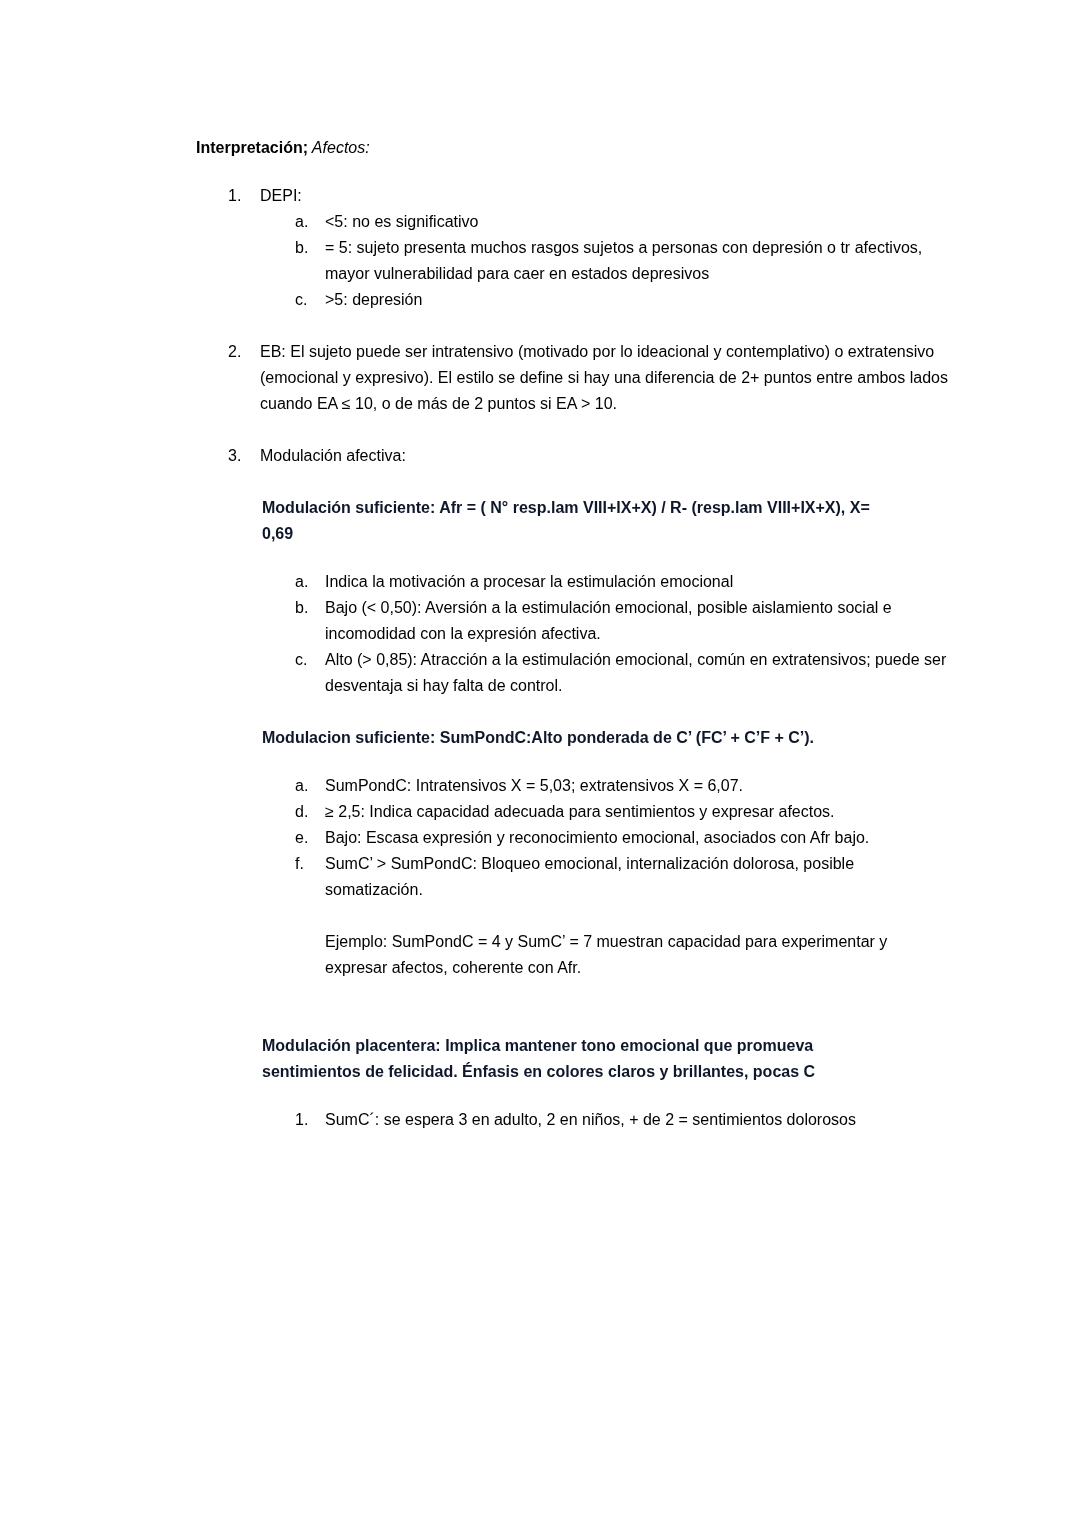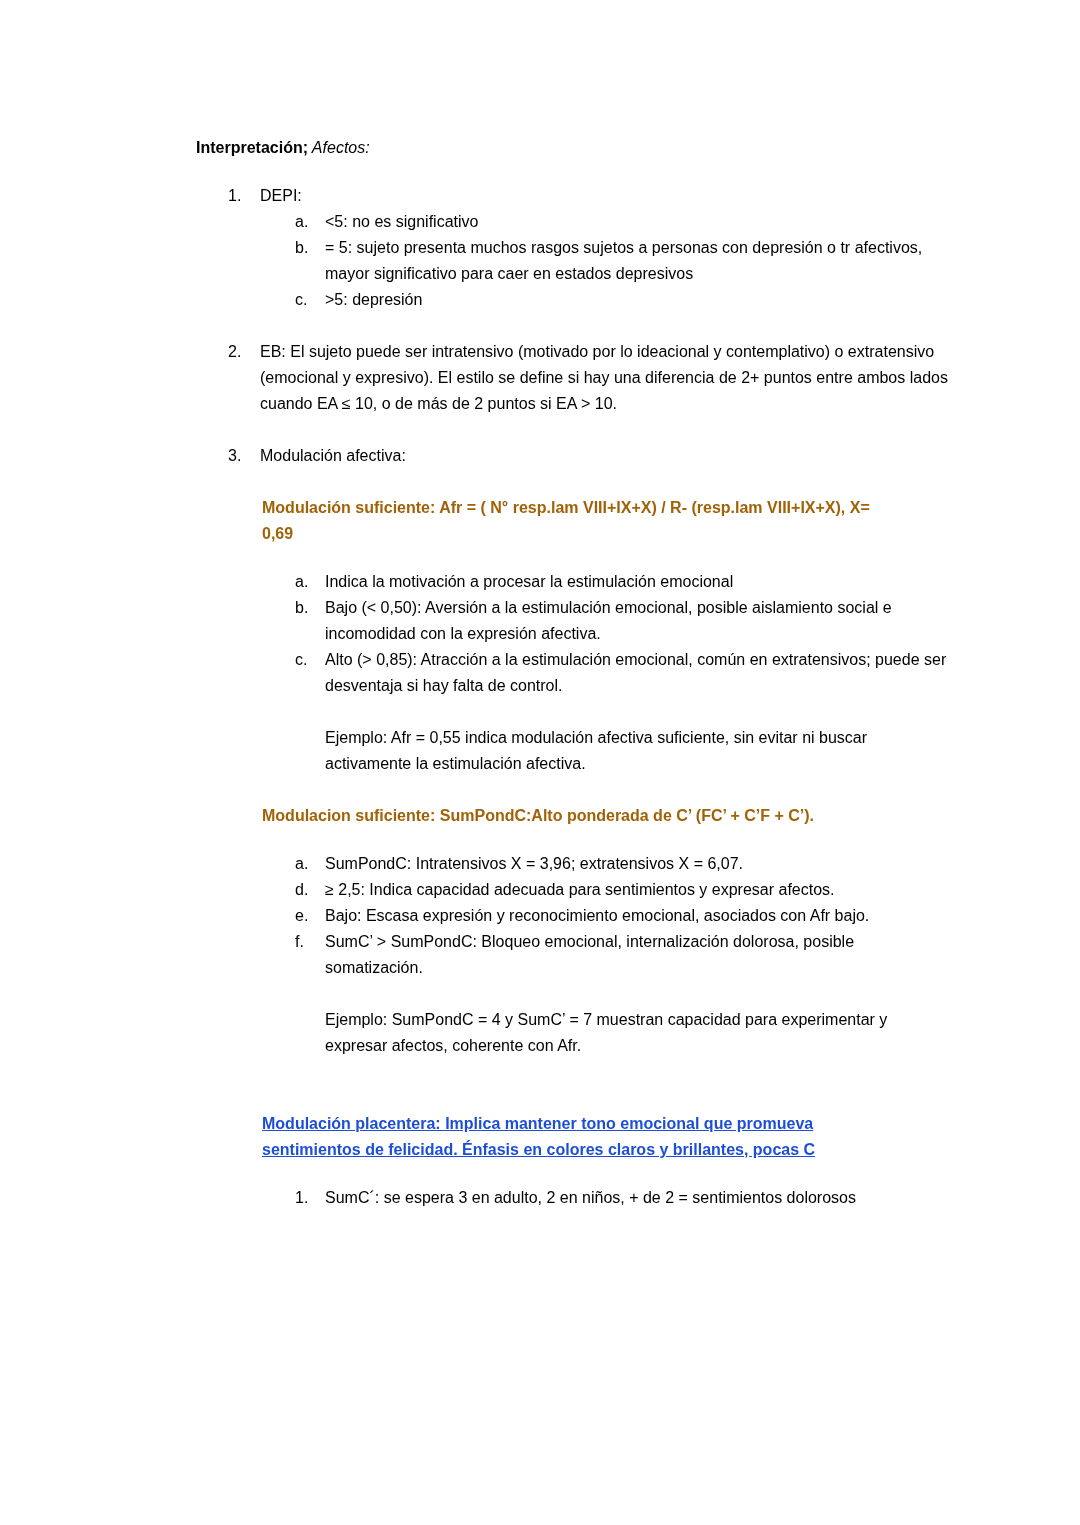--- a/index.html
+++ b/index.html
@@ -27,22 +27,22 @@
   .lvl2 { margin-left: 99px; }
   .lvl2 > .m { width: 30px; }
   .mt-s { margin-top: 22px; }
   .mt-m { margin-top: 26px; }
   .mt-l { margin-top: 52px; }
   .subhead {
     margin-left: 66px;
     font-weight: bold;
     width: 640px;
   }
-  .subhead.red   { color: #a16207; }
-  .subhead.green { color: #1d4ed8; text-decoration: underline; }
+  .subhead.red   { color: #0f172a; }
+  .subhead.green { color: #0f172a; }
   .example { margin-left: 129px; width: 600px; }
 </style>
 </head>
 <body>
 
 <div class="page">
   <div class="content">
 
     <div class="doc-title">
       <span>Interpretación;</span><span class="it"> Afectos:</span>
@@ -51,21 +51,21 @@
     <div class="row lvl1 mt-s">
       <span class="m">1.</span>
       <span class="t">DEPI:</span>
     </div>
     <div class="row lvl2">
       <span class="m">a.</span>
       <span class="t">&lt;5: no es significativo</span>
     </div>
     <div class="row lvl2">
       <span class="m">b.</span>
-      <span class="t">= 5: sujeto presenta muchos rasgos sujetos a personas con depresión o tr afectivos, mayor significativo para caer en estados depresivos</span>
+      <span class="t">= 5: sujeto presenta muchos rasgos sujetos a personas con depresión o tr afectivos, mayor vulnerabilidad para caer en estados depresivos</span>
     </div>
     <div class="row lvl2">
       <span class="m">c.</span>
       <span class="t">&gt;5: depresión</span>
     </div>
 
     <div class="row lvl1 mt-m">
       <span class="m">2.</span>
       <span class="t">EB: El sujeto puede ser intratensivo (motivado por lo ideacional y contemplativo) o extratensivo (emocional y expresivo). El estilo se define si hay una diferencia de 2+ puntos entre ambos lados cuando EA ≤ 10, o de más de 2 puntos si EA &gt; 10.</span>
     </div>
@@ -83,27 +83,26 @@
     </div>
     <div class="row lvl2">
       <span class="m">b.</span>
       <span class="t">Bajo (&lt; 0,50): Aversión a la estimulación emocional, posible aislamiento social e incomodidad con la expresión afectiva.</span>
     </div>
     <div class="row lvl2">
       <span class="m">c.</span>
       <span class="t">Alto (&gt; 0,85): Atracción a la estimulación emocional, común en extratensivos; puede ser desventaja si hay falta de control.</span>
     </div>
 
-    <div class="example mt-m">Ejemplo: Afr = 0,55 indica modulación afectiva suficiente, sin evitar ni buscar activamente la estimulación afectiva.</div>
 
     <div class="subhead red mt-m">Modulacion suficiente: SumPondC:Alto ponderada de C’ (FC’ + C’F + C’).</div>
 
     <div class="row lvl2 mt-s">
       <span class="m">a.</span>
-      <span class="t">SumPondC: Intratensivos X = 3,96; extratensivos X = 6,07.</span>
+      <span class="t">SumPondC: Intratensivos X = 5,03; extratensivos X = 6,07.</span>
     </div>
     <div class="row lvl2">
       <span class="m">d.</span>
       <span class="t">≥ 2,5: Indica capacidad adecuada para sentimientos y expresar afectos.</span>
     </div>
     <div class="row lvl2">
       <span class="m">e.</span>
       <span class="t">Bajo: Escasa expresión y reconocimiento emocional, asociados con Afr bajo.</span>
     </div>
     <div class="row lvl2">

